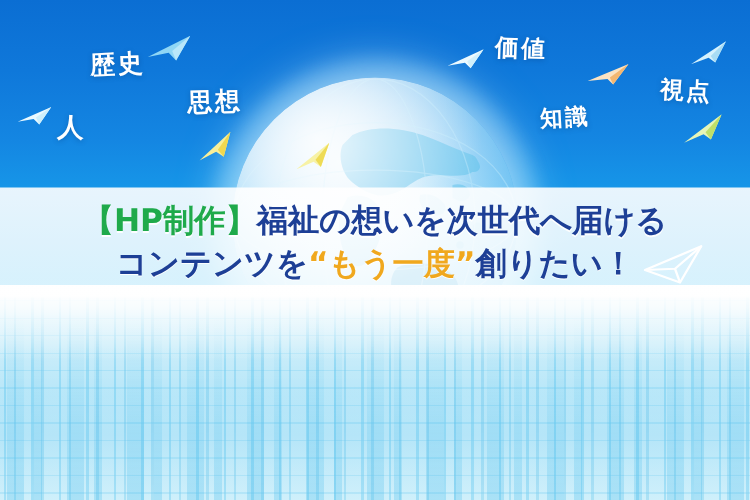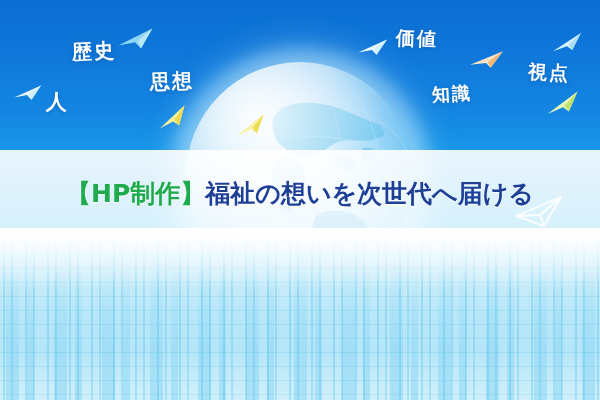--- a/index.html
+++ b/index.html
@@ -282,20 +282,23 @@
     <svg width="36" height="18" viewBox="0 0 36 18">
         <polygon points="0,12 36,1 21,17 17,11" fill="#e6f5b8"></polygon>
         <polygon points="36,1 21,17 19,10" fill="#bfe06a"></polygon>
       </svg>
   </div>
 
   <div class="banner">
     <div class="headline-line">
       <span class="hl-green">【HP制作】</span><span>福祉の想いを次世代へ届ける</span>
     </div>
+    <div class="headline-line">
+      <span>コンテンツを</span><span class="hl-quote">“</span><span class="hl-amber">もう一度</span><span class="hl-quote">”</span><span>創りたい！</span>
+    </div>
 
     <div class="banner-plane">
       <svg width="50" height="34" viewBox="0 0 50 34">
         <g fill="none" stroke="#ffffff" stroke-width="1.8" stroke-linejoin="round">
           <polygon points="2,22 47,3 30,32"></polygon>
           <polyline points="2,22 26,21 47,3"></polyline>
           <polyline points="26,21 30,32"></polyline>
         </g>
       </svg>
     </div>

